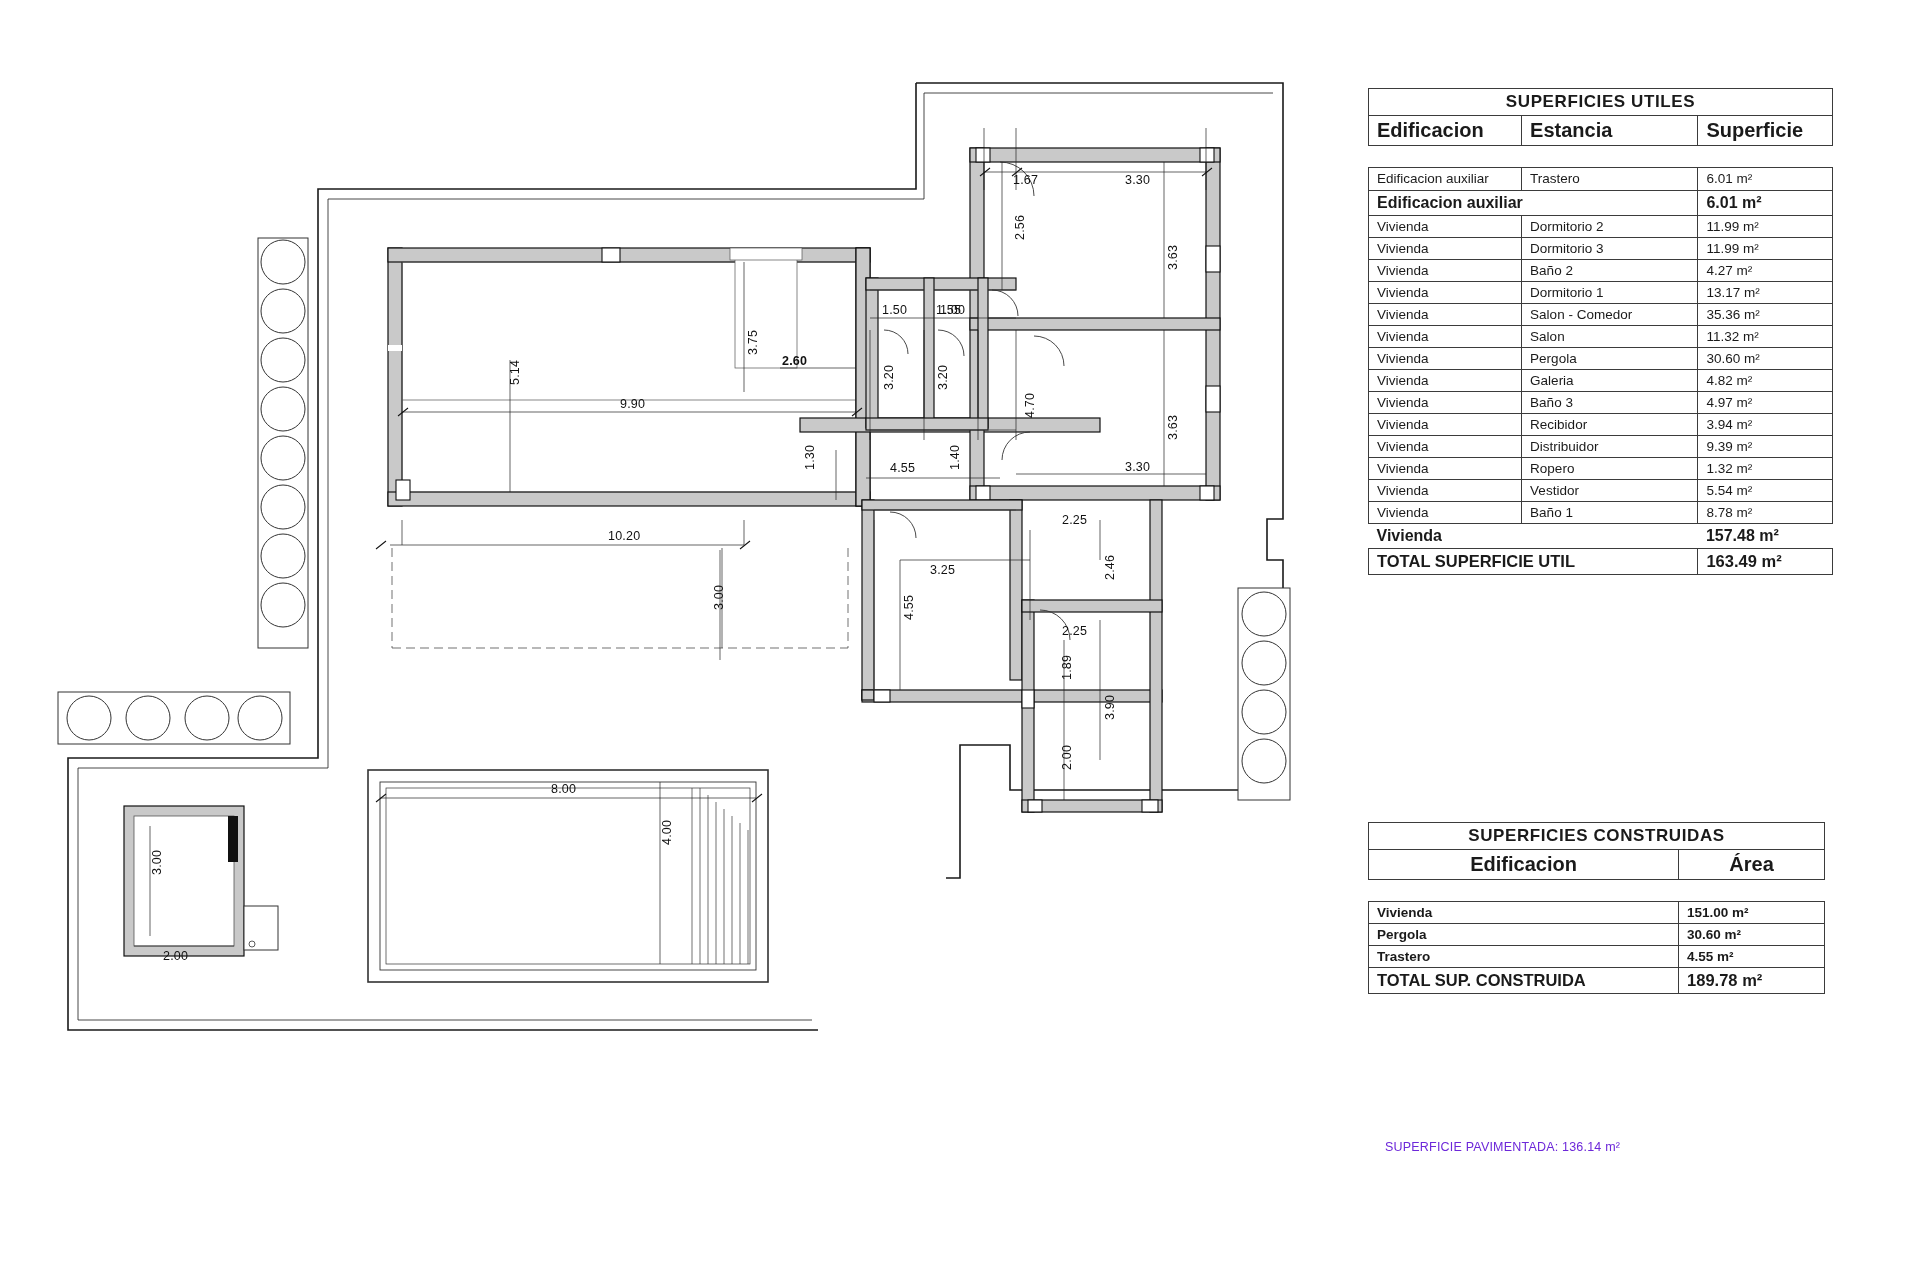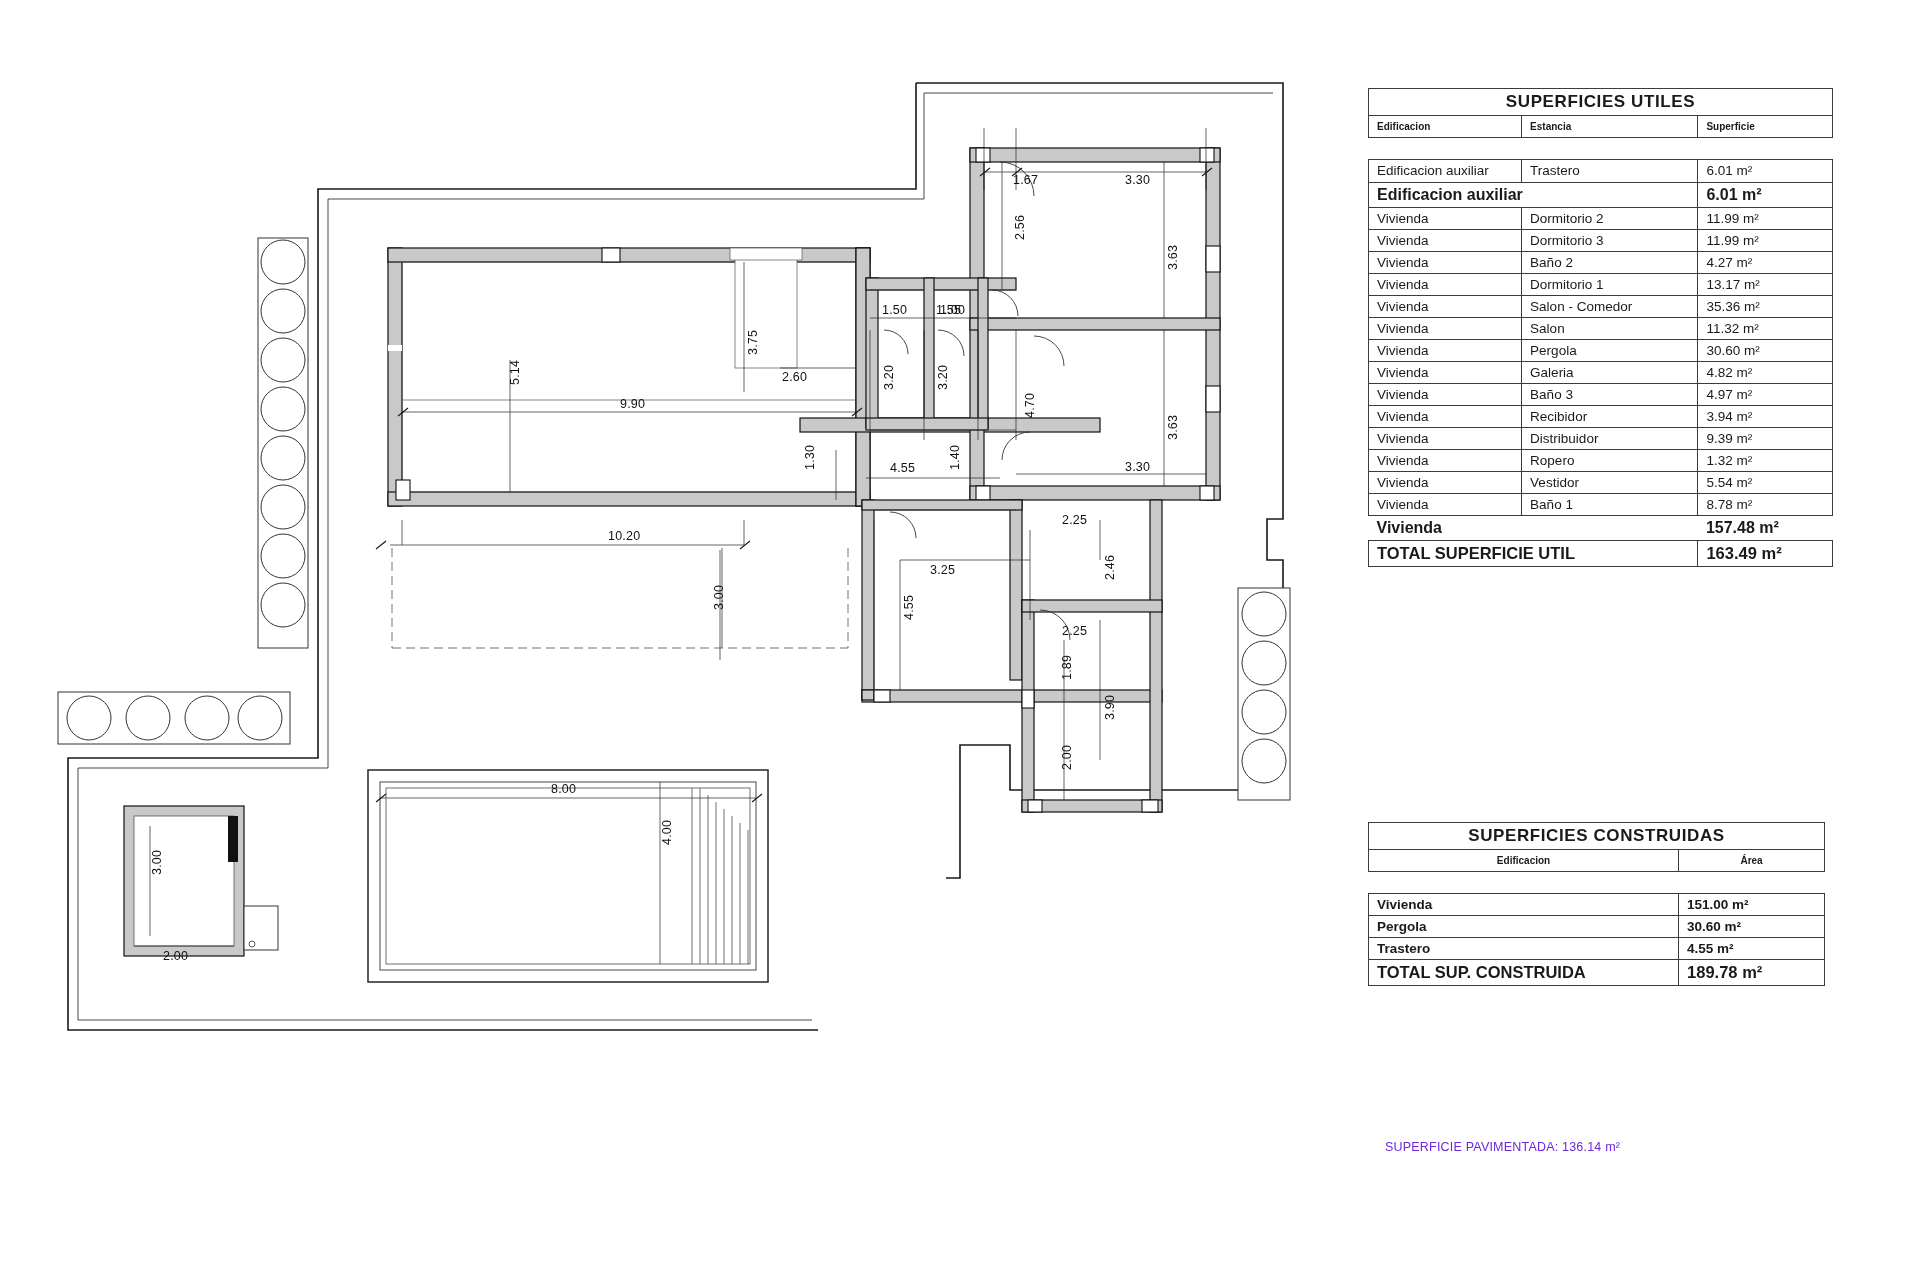--- a/index.html
+++ b/index.html
@@ -63,21 +63,21 @@
   }
   .title-row td {
     text-align: center;
     font-weight: bold;
     font-size: 17px;
     letter-spacing: 0.6px;
     padding: 9px 4px;
   }
   .head-row td {
     font-weight: bold;
-    font-size: 10px;
+    font-size: 20px;
   }
   .spacer-row td {
     border-left: 1px solid #3b3b3b;
     border-right: 1px solid #3b3b3b;
     border-top: none;
     border-bottom: none;
     height: 10px;
     padding: 0;
   }
   .spacer-row td.nb {
@@ -342,21 +342,21 @@
     <div class="dim-label" style="left:1125px; top:460px;">3.30</div>
 
     <div class="dim-label" style="left:882px; top:303px;">1.50</div>
     <div class="dim-label" style="left:936px; top:303px;">1.55</div>
     <div class="dim-label" style="left:940px; top:303px;">1.00</div>
     <div class="dim-label vert" style="left:882px; top:390px;">3.20</div>
     <div class="dim-label vert" style="left:936px; top:390px;">3.20</div>
     <div class="dim-label vert" style="left:1023px; top:418px;">4.70</div>
 
     <div class="dim-label vert" style="left:746px; top:355px;">3.75</div>
-    <div class="dim-label" style="left:782px; top:370px;">2.60</div>
+    <div class="dim-label" style="left:782px; top:354px;font-weight:bold;">2.60</div>
     <div class="dim-label vert" style="left:508px; top:385px;">5.14</div>
     <div class="dim-label" style="left:608px; top:397px;margin-left:12px;">9.90</div>
     <div class="dim-label" style="left:608px; top:529px;">10.20</div>
     <div class="dim-label vert" style="left:712px; top:610px;">3.00</div>
 
     <div class="dim-label vert" style="left:803px; top:470px;">1.30</div>
     <div class="dim-label" style="left:890px; top:461px;">4.55</div>
     <div class="dim-label vert" style="left:948px; top:470px;">1.40</div>
 
     <div class="dim-label" style="left:1062px; top:513px;">2.25</div>

